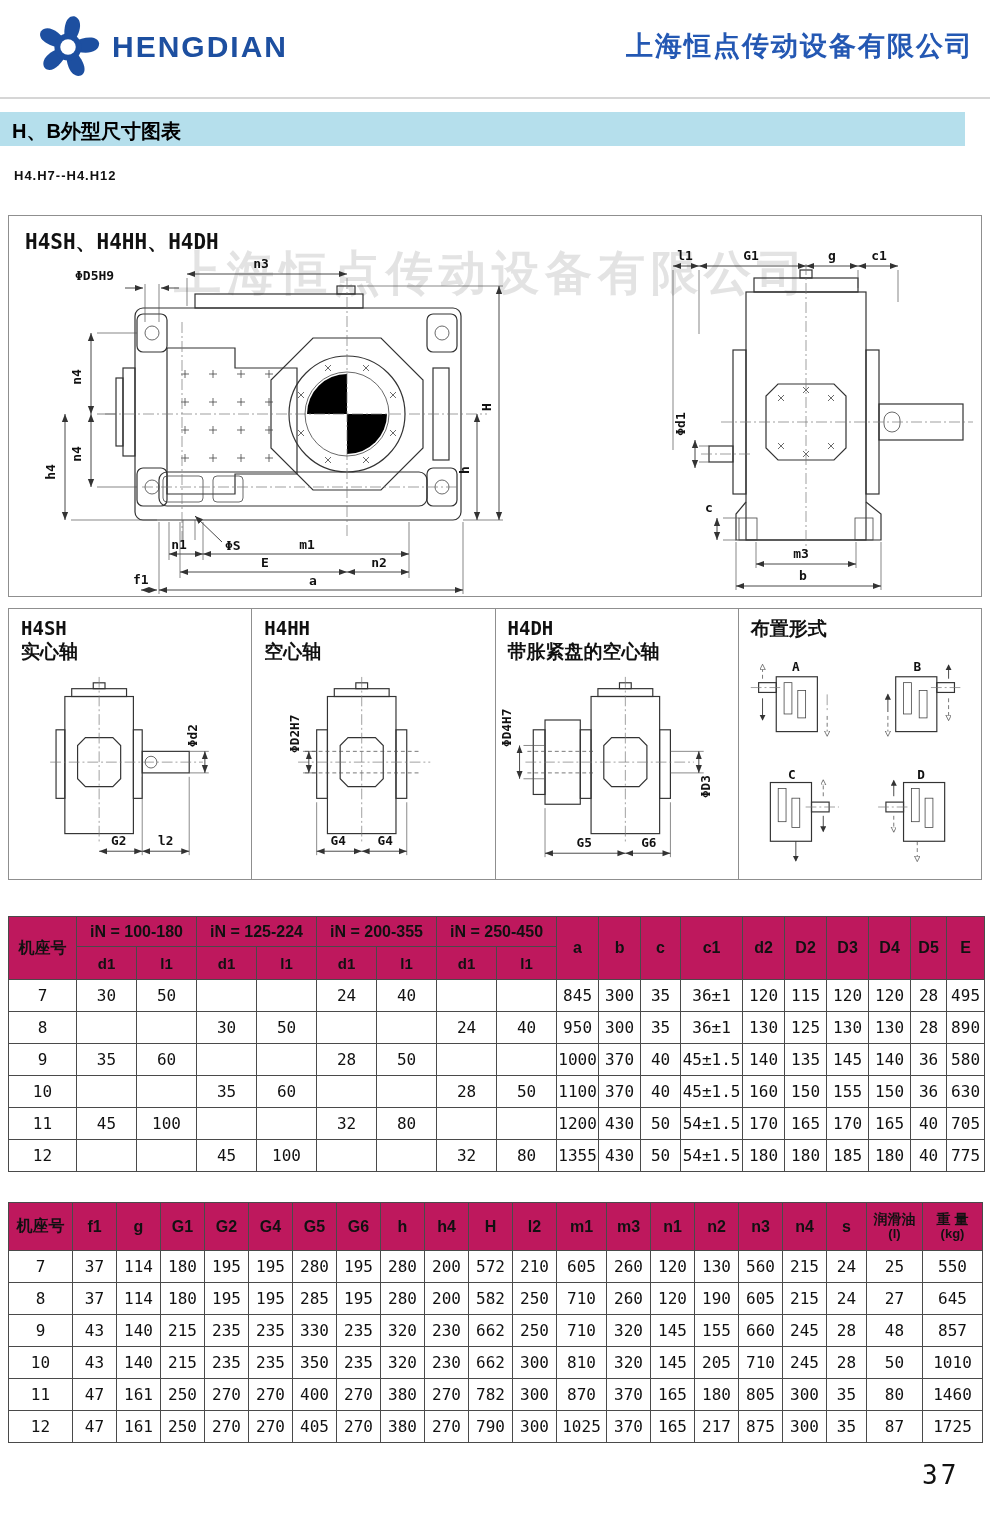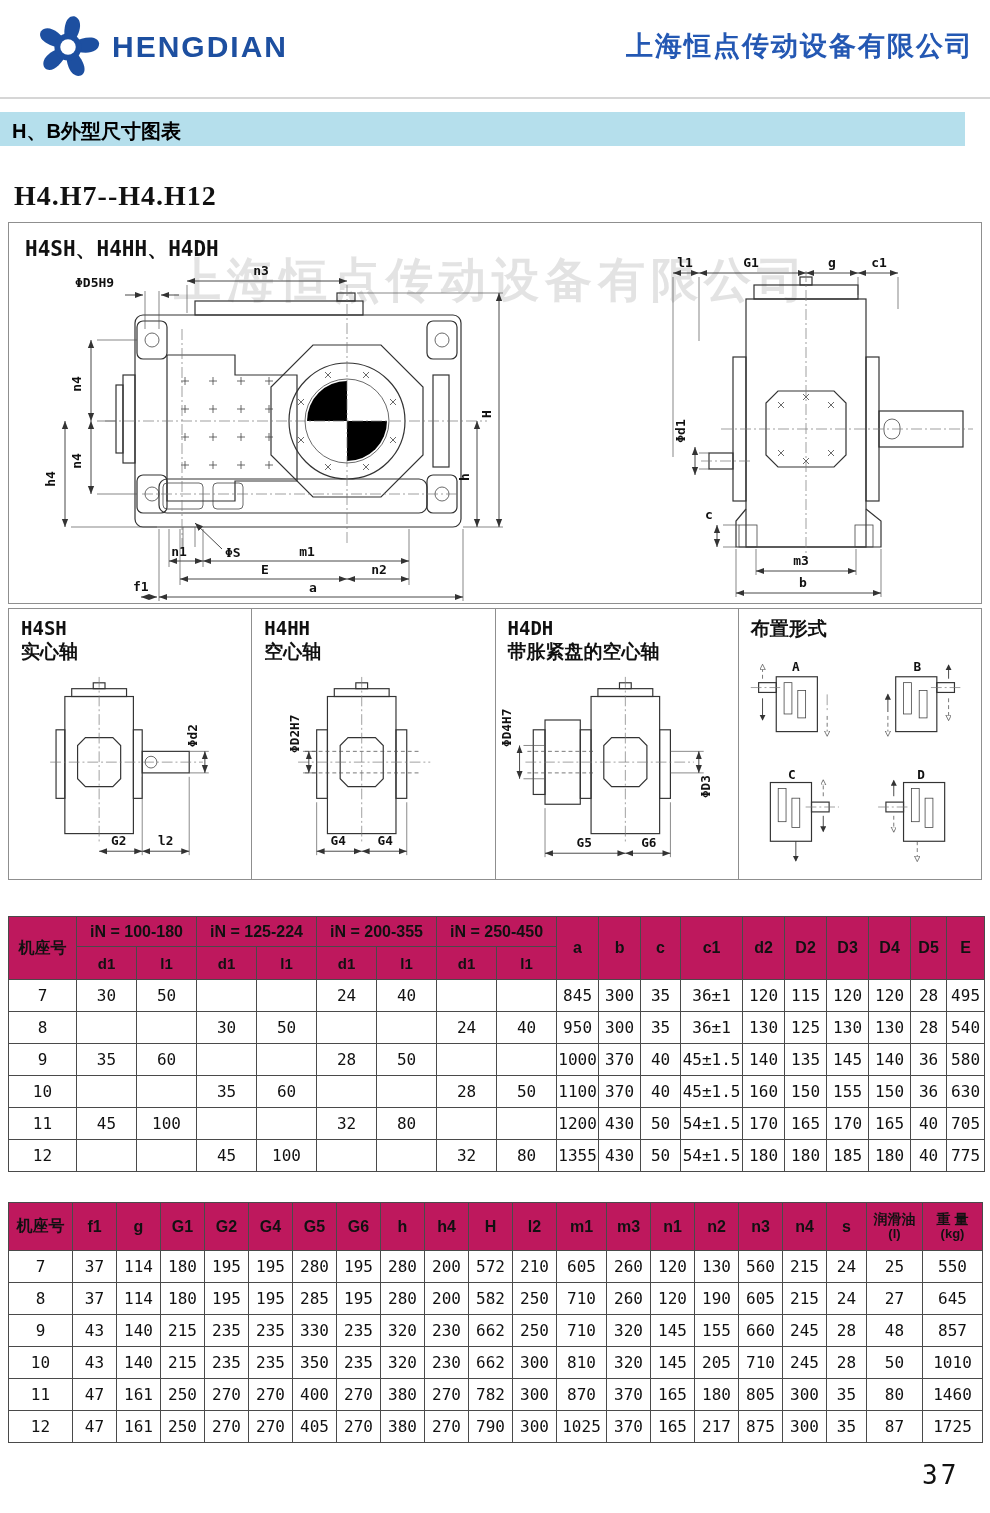--- a/index.html
+++ b/index.html
@@ -13,25 +13,25 @@
   .brand { position:absolute; top:30px; left:112px; font-size:30px; font-weight:600;
            letter-spacing:2px; color:#1d4fa0; }
   .company { position:absolute; top:28px; right:16px; font-size:27px; font-weight:700;
              color:#2458b3; letter-spacing:2px; }
   .hdr-rule { position:absolute; top:97px; left:0; width:990px; height:2px; background:#d6d6d6; }
 
   
   .titlebar { position:absolute; top:112px; left:0; width:965px; height:34px; background:#b5dfec; }
   .titlebar span { display:block; padding:6px 0 0 12px; font-size:20px; font-weight:700; color:#000; }
 
-  .subtitle { position:absolute; top:180px; left:14px; font-family:Liberation Serif, serif;
-              font-size:28px; font-weight:700; letter-spacing:1px; }
+  .subtitle { position:absolute; top:168px; left:14px; font-family:Liberation Sans, sans-serif;
+              font-size:13px; font-weight:700; letter-spacing:1px; }
 
   
-  .drawbox { position:absolute; top:222px; left:8px; width:974px; height:382px;
+  .drawbox { position:absolute; top:215px; left:8px; width:974px; height:382px;
              border:1px solid #8f8f8f; overflow:hidden; }
   .model-label { position:absolute; top:12px; left:16px; font-family:"DejaVu Sans Mono", monospace;
                  font-size:21px; font-weight:700; z-index:3; }
   .watermark { position:absolute; top:26px; left:165px; font-size:47px; font-weight:700;
                color:#cdcdcd; opacity:.55; letter-spacing:6px; white-space:nowrap; z-index:1; }
   .plan-svg { position:absolute; top:6px; left:8px; z-index:2; }
   .side-svg { position:absolute; top:6px; left:642px; z-index:2; }
 
   
   .panelstrip { position:absolute; top:608px; left:8px; width:974px; height:272px;
@@ -529,21 +529,21 @@
           <td>40</td>
           <td>950</td>
           <td>300</td>
           <td>35</td>
           <td>36±1</td>
           <td>130</td>
           <td>125</td>
           <td>130</td>
           <td>130</td>
           <td>28</td>
-          <td>540</td>
+          <td>890</td>
         </tr>
         <tr>
           <td>9</td>
           <td>35</td>
           <td>60</td>
           <td></td>
           <td></td>
           <td>28</td>
           <td>50</td>
           <td></td>

